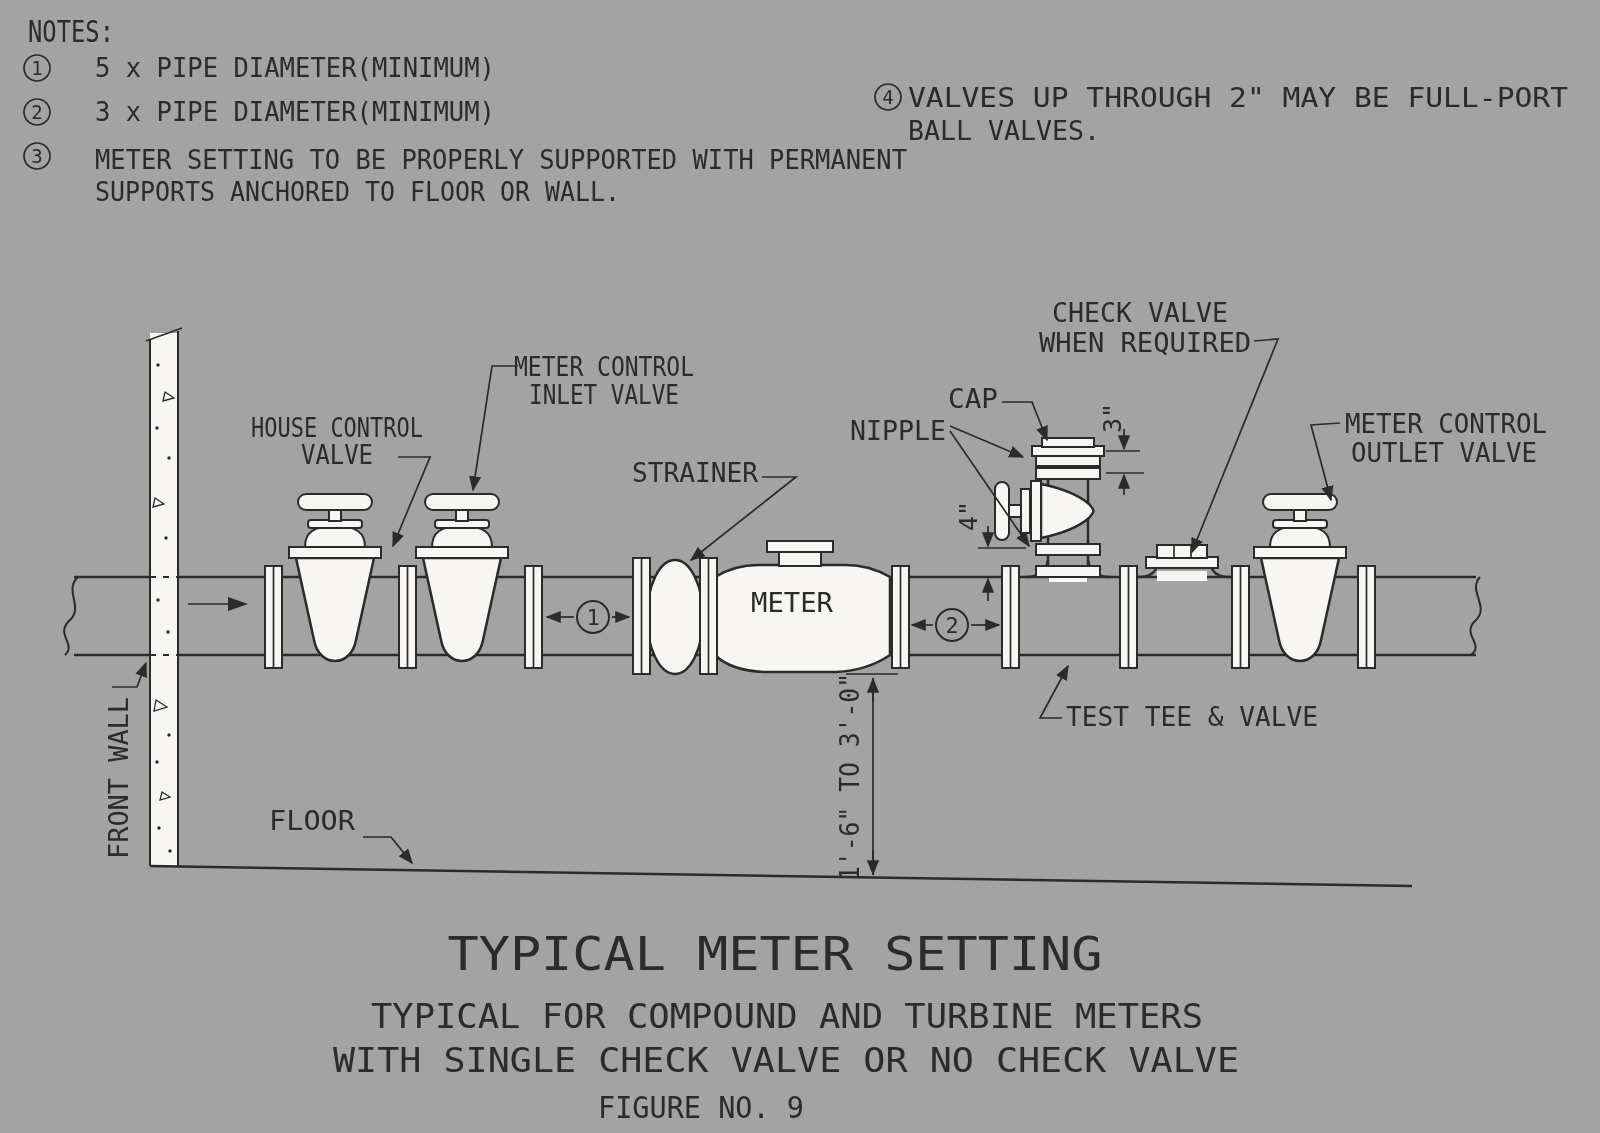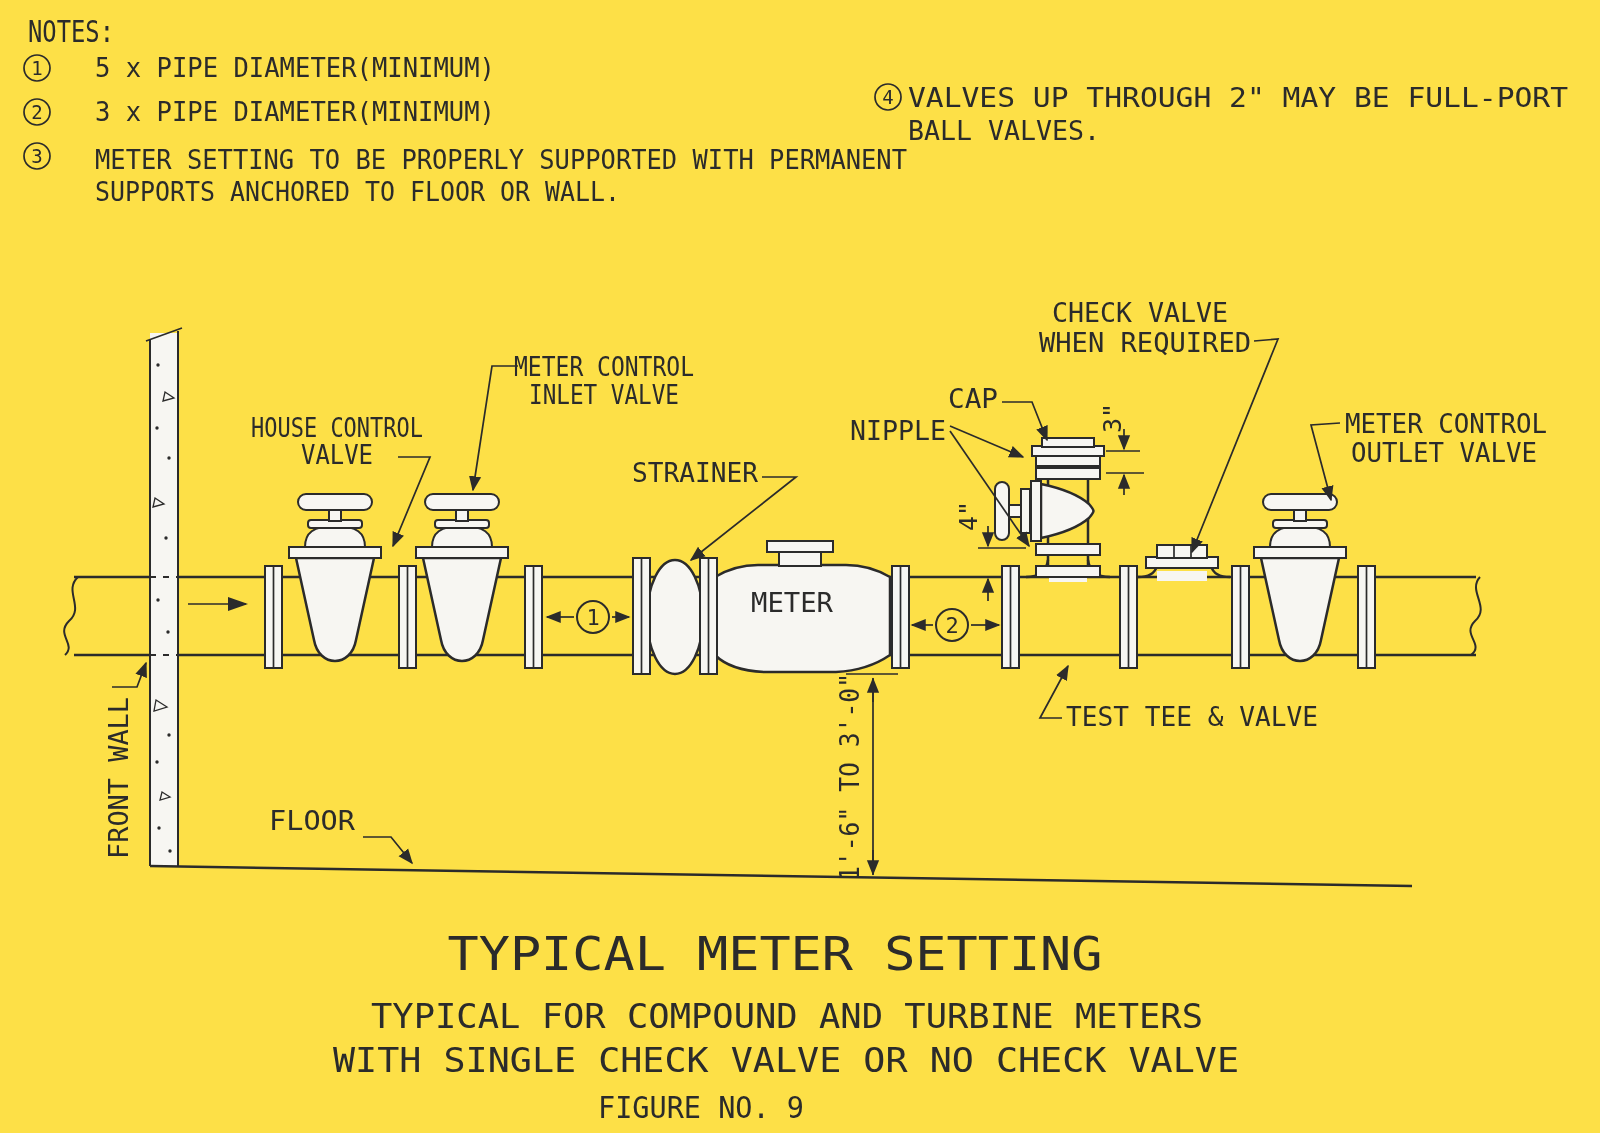--- a/index.html
+++ b/index.html
@@ -1,16 +1,16 @@
 <!DOCTYPE html>
 <html><head>
 <meta charset="utf-8">
 <style>
   html,body{margin:0;padding:0;background:#e8e8e6;}
-  .sheet{position:relative;width:1600px;height:1133px;background:#fde047;overflow:hidden;}
+  .sheet{position:relative;width:1600px;height:1133px;background:#a3a3a3;overflow:hidden;}
   svg{position:absolute;left:0;top:0;}
   svg text{fill:#2b2b2b;font-family:"DejaVu Sans Mono","Liberation Mono",monospace;}
   .ln{stroke:#2b2b2b;fill:none;}
   .w25{stroke-width:2.5;}
   .w2{stroke-width:2;}
   .thin{stroke-width:1.7;}
   .wht{fill:#f7f6f2;stroke:#2b2b2b;stroke-width:2.5;}
   .whtthin{fill:#f7f6f2;stroke:#2b2b2b;stroke-width:2;}
   .cover{fill:#f7f6f2;stroke:none;}
 </style>

